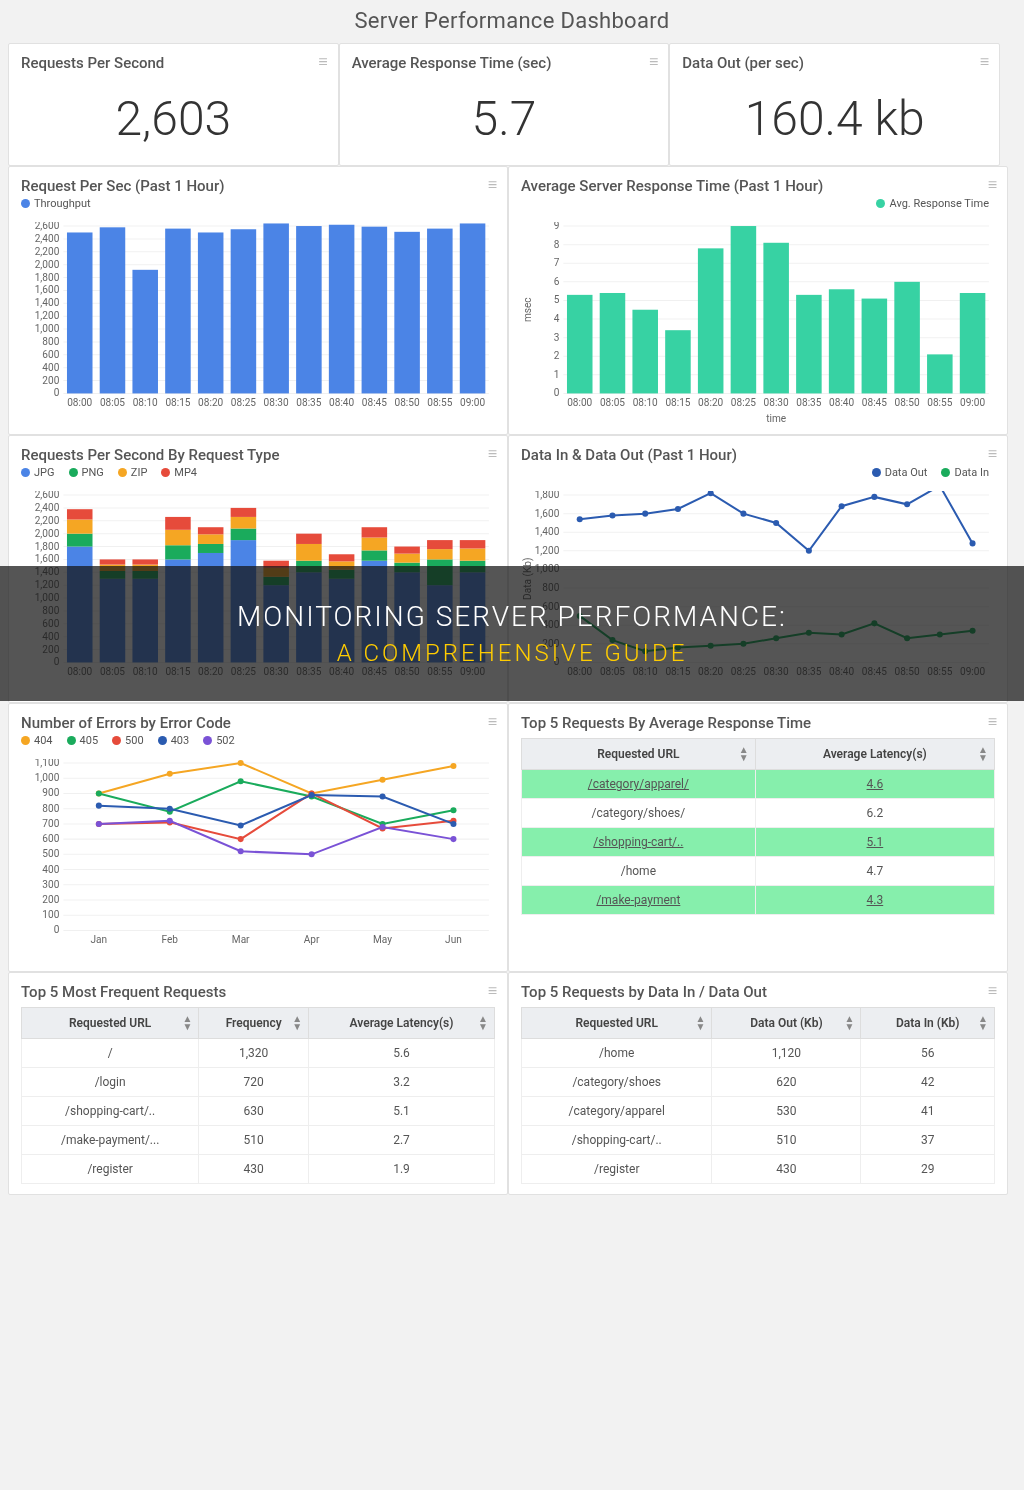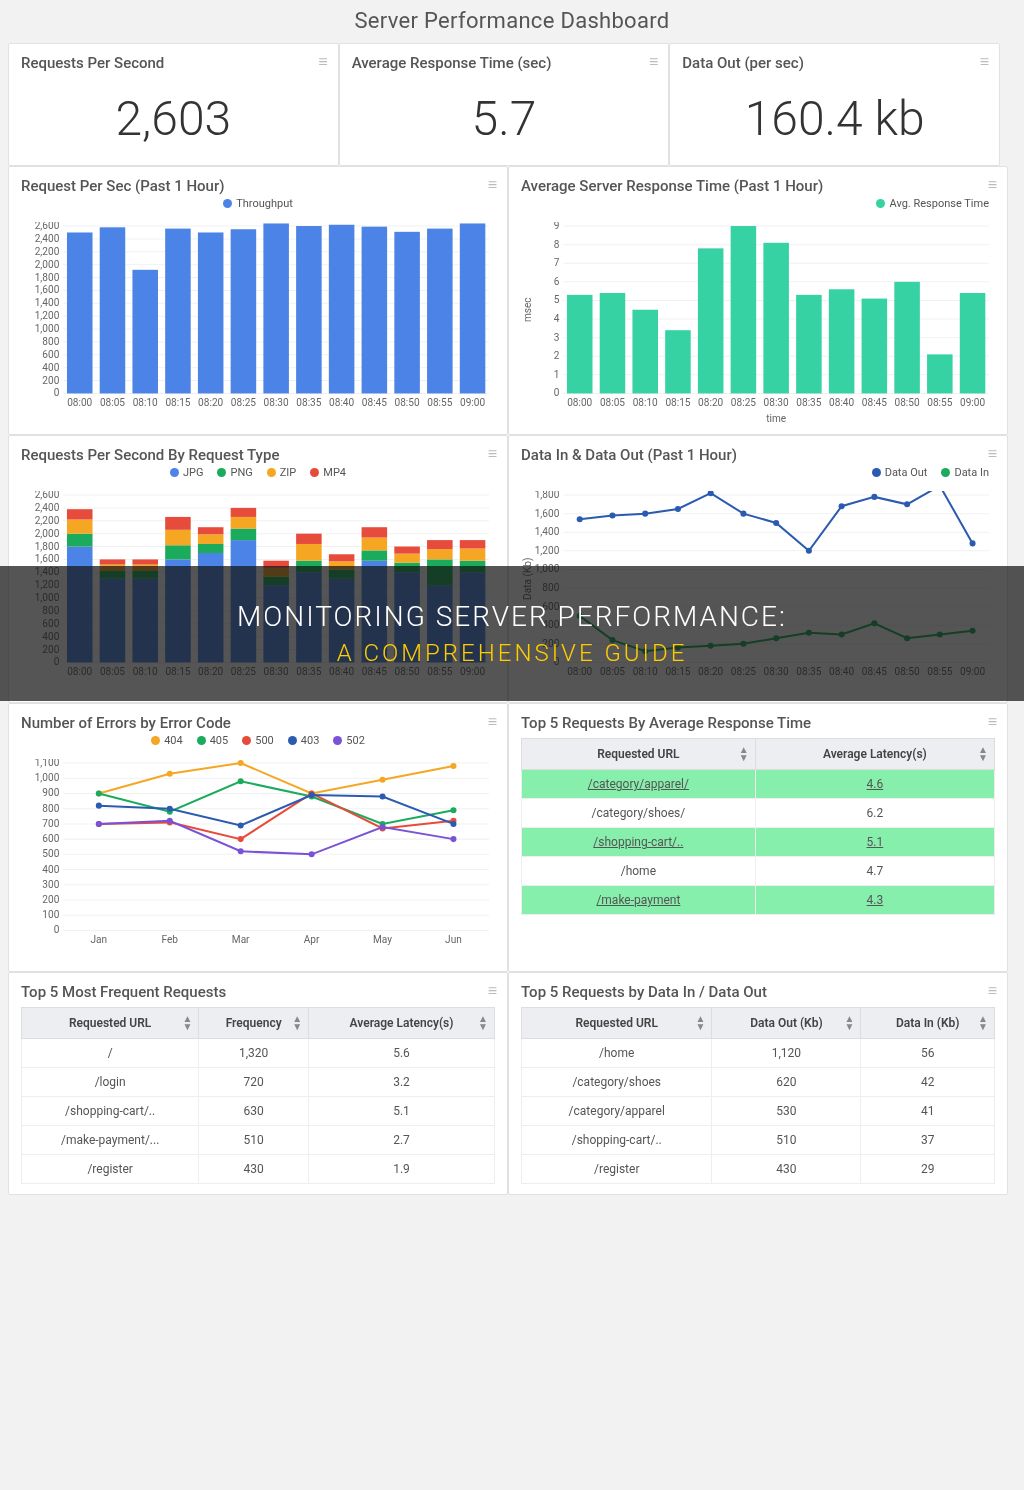--- a/index.html
+++ b/index.html
@@ -37,21 +37,21 @@
   .big-number {
     text-align: center;
     font-size: 48px;
     font-weight: 300;
     color: #333;
     padding: 18px 0 8px;
   }
   .chart-area { position: relative; margin-top: 6px; }
   .legend {
     text-align: center; font-size: 11px; padding: 2px 0 6px;
-    display: flex; justify-content: center; gap: 14px; flex-wrap: wrap;
+    display: flex; gap: 14px; flex-wrap: wrap;
   }
   .legend.right { justify-content: flex-end; padding-right: 6px; }
   .lg-item { display: inline-flex; align-items: center; gap: 4px; color: #555; }
   .lg-swatch { width: 9px; height: 9px; border-radius: 50%; display: inline-block; }
   svg { display: block; }
   .axis-label, .tick-label {
     font-size: 10px; fill: #666; font-family: inherit;
   }
   .axis-title { font-size: 10px; fill: #666; }
   .grid-line { stroke: #000; stroke-opacity: .06; stroke-width: 1; }

